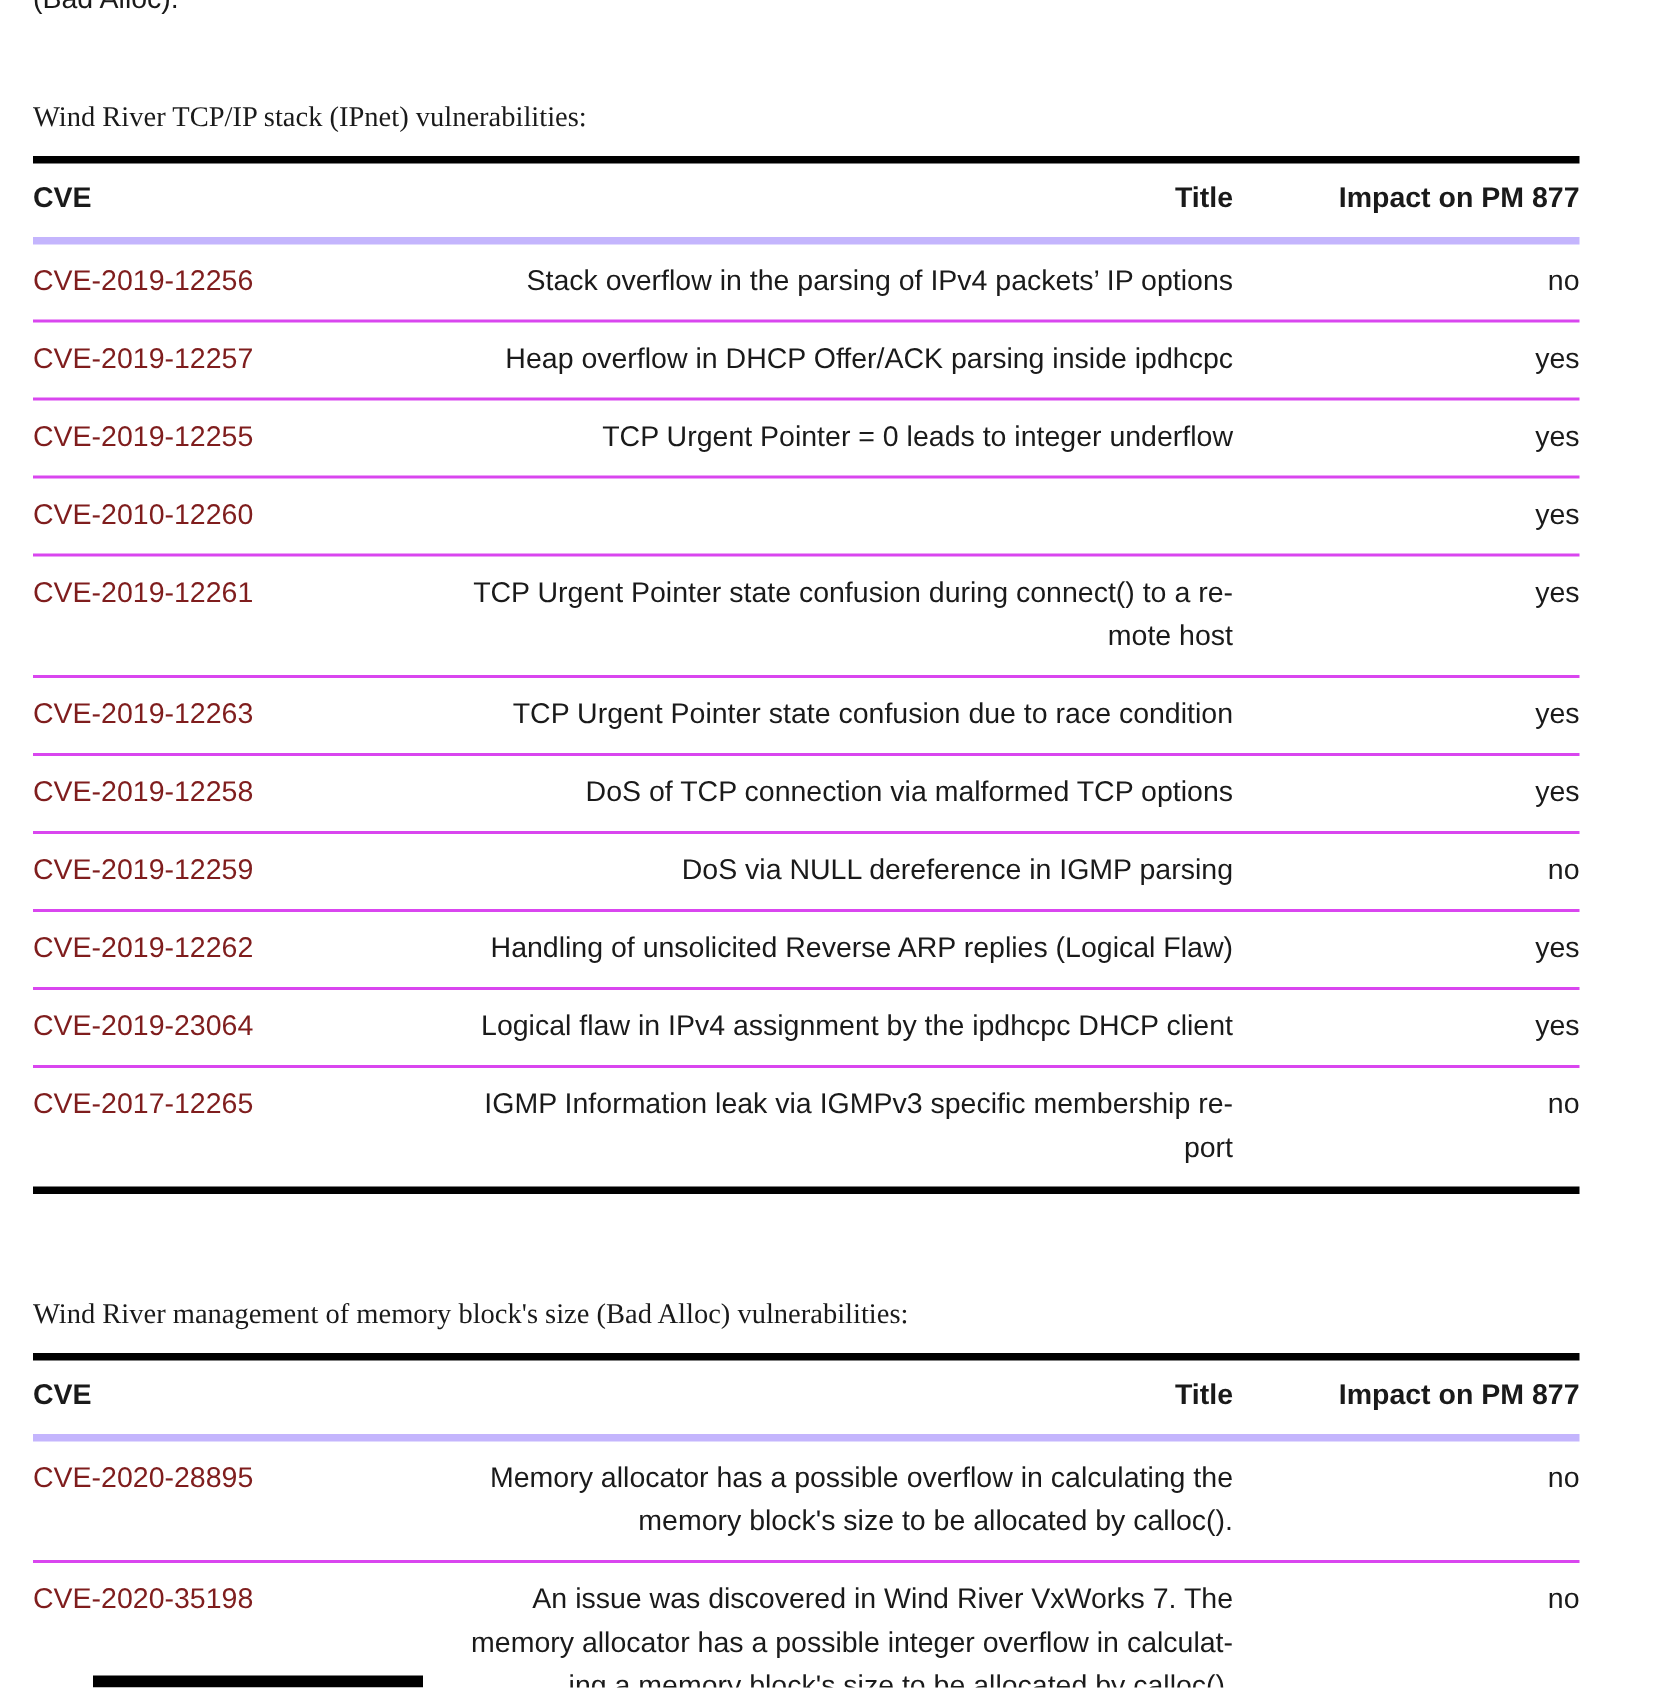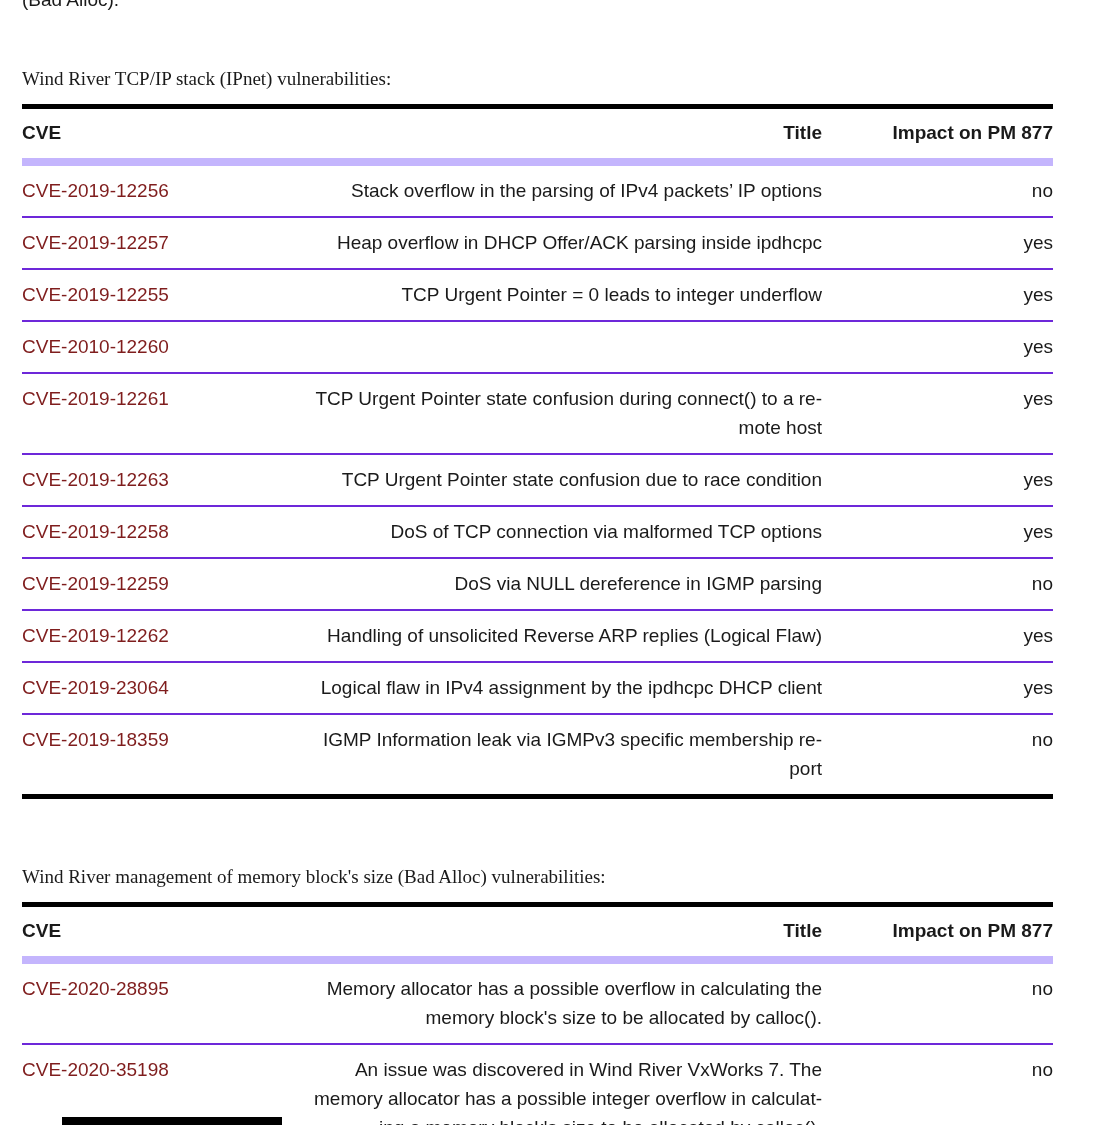--- a/index.html
+++ b/index.html
@@ -43,32 +43,32 @@
   }
 
   .vtable {
     border-top: 5px solid #000;
     border-bottom: 5px solid #000;
   }
 
   .vhead {
     display: flex;
     padding: 13px 0 14px 0;
-    border-bottom: 8px solid #c4b5fd;
+    border-bottom: 5px solid #c4b5fd;
     font-weight: bold;
     line-height: 22px;
   }
 
   .vrow {
     display: flex;
     padding: 10px 0 11px 0;
     line-height: 29px;
   }
   .vrow + .vrow {
-    border-top: 2px solid #6d28d9;
+    border-top: 2px solid #d946ef;
   }
 
   .c-cve {
     flex: none;
     width: 190px;
   }
   .vrow .c-cve {
     color: #7f1d1d;
   }
   .c-title {
@@ -162,21 +162,21 @@
     <div class="c-impact">yes</div>
   </div>
 
   <div class="vrow">
     <div class="c-cve">CVE-2019-23064</div>
     <div class="c-title">Logical flaw in IPv4 assignment by the ipdhcpc DHCP client</div>
     <div class="c-impact">yes</div>
   </div>
 
   <div class="vrow">
-    <div class="c-cve">CVE-2019-18359</div>
+    <div class="c-cve">CVE-2017-12265</div>
     <div class="c-title">IGMP Information leak via IGMPv3 specific membership re-
 port</div>
     <div class="c-impact">no</div>
   </div>
 </div>
   </div>
 </div>
 
 <div class="section s2">
   <p class="caption">Wind River management of memory block's size (Bad Alloc) vulnerabilities:</p>

